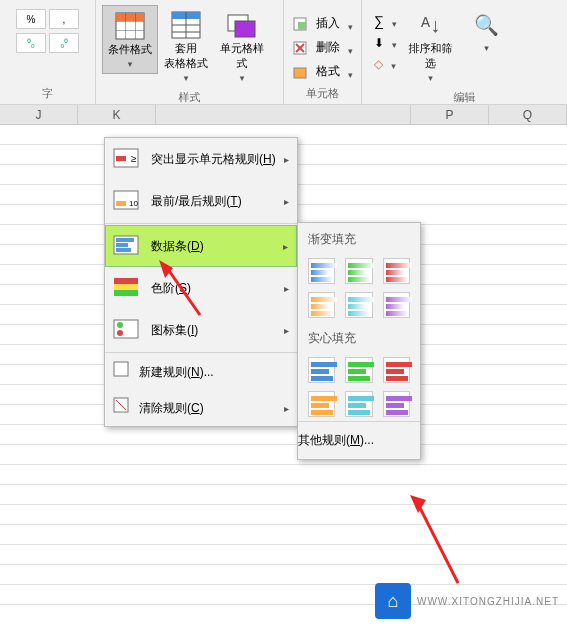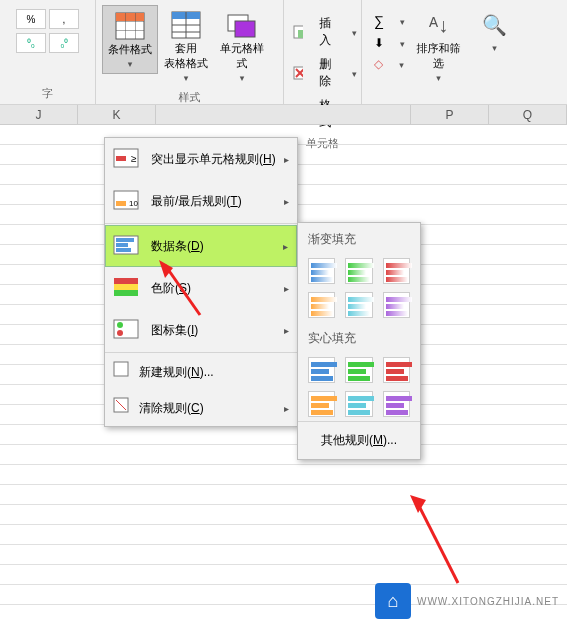--- a/index.html
+++ b/index.html
@@ -7,40 +7,40 @@
   .login-tag { position: absolute; top: 0; right: 10px; background: #2a8a2a; color: #fff; font-size: 12px; padding: 2px 10px; }
   .ribbon { background: #f2f2f2; height: 105px; display: flex; border-bottom: 1px solid #d4d4d4; position: relative; }
   .grp { border-right: 1px solid #d4d4d4; display: flex; flex-direction: column; padding: 5px 6px 0; }
   .grp-top { flex: 1; display: flex; align-items: flex-start; }
   .grp-label { font-size: 11px; color: #666; text-align: center; padding: 3px 0; }
   .vbtn { display: flex; flex-direction: column; align-items: center; width: 56px; font-size: 11px; padding: 4px 2px; text-align: center; cursor: default; }
   .vbtn.active { background: #d4d4d4; border: 1px solid #aaa; }
   .ic { width: 32px; height: 32px; display: flex; align-items: center; justify-content: center; }
   .chev { font-size: 9px; color: #555; margin-top: 2px; }
   .smallbtns { display: flex; flex-direction: column; gap: 3px; }
-  .sbtn { display: flex; align-items: center; font-size: 12px; gap: 16px; padding: 2px; }
+  .sbtn { display: flex; align-items: flex-end; font-size: 12px; gap: 8px; padding: 2px; }
   .sic { width: 16px; height: 16px; }
   .numgroup { display: flex; flex-direction: column; gap: 4px; padding: 4px; align-items: center; }
   .numrow { display: flex; gap: 3px; }
   .nbtn { width: 30px; height: 20px; background: #fff; border: 1px solid #ccc; display: flex; align-items: center; justify-content: center; font-size: 10px; }
 
   .dropdown { position: absolute; top: 137px; left: 104px; width: 194px; background: #f2f2f2; border: 1px solid #bdbdbd; box-shadow: 2px 2px 6px rgba(0,0,0,0.3); z-index: 10; }
   .ditem { display: flex; align-items: center; padding: 10px 8px; font-size: 12px; gap: 10px; position: relative; }
   .ditem.hover { background: #bef264; border: 1px solid #8bc48b; padding: 9px 7px; }
   .ditem .arrow { position: absolute; right: 8px; font-size: 10px; color: #555; }
   .dsep { border-top: 1px solid #d4d4d4; margin: 1px 0; }
   .dic { width: 28px; height: 22px; }
 
   .submenu { position: absolute; top: 222px; left: 297px; width: 124px; background: #f2f2f2; border: 1px solid #bdbdbd; box-shadow: 2px 2px 6px rgba(0,0,0,0.3); z-index: 11; }
   .subhdr { font-size: 12px; color: #555; padding: 8px 10px 6px; }
   .iconrow { display: flex; gap: 10px; padding: 4px 10px; }
   .baricon { width: 34px; height: 26px; border: 1px solid #ccc; position: relative; background: #fff; }
   .baricon .b1,.baricon .b2,.baricon .b3 { position: absolute; height: 5px; left: 2px; }
   .b1 { top: 4px; width: 26px; } .b2 { top: 11px; width: 18px; } .b3 { top: 18px; width: 22px; }
-  .bottombtn { border-top: 1px solid #d4d4d4; font-size: 12px; text-align: center; padding: 10px 0; }
+  .bottombtn { border-top: 1px solid #d4d4d4; font-size: 12px; padding: 10px 0; }
 
   .grid { position: absolute; top: 105px; left: 0; right: 0; bottom: 0; }
   .colhdr { display: flex; height: 20px; background: #e6e6e6; border-bottom: 1px solid #ccc; }
   .ch { flex: 1; border-right: 1px solid #ccc; font-size: 12px; color: #555; text-align: center; line-height: 20px; }
   .rows .row { height: 20px; border-bottom: 1px solid #e0e0e0; }
 
   .watermark { position: absolute; right: 8px; bottom: 6px; display: flex; align-items: center; gap: 6px; }
   .wm-logo { width: 36px; height: 36px; background: #1b6fd4; border-radius: 4px; display: flex; align-items: center; justify-content: center; color: #fff; font-size: 18px; }
   .wm-text { font-size: 15px; font-weight: bold; color: #333; }
   .wm-sub { font-size: 10px; color: #888; letter-spacing: 1px; }
@@ -162,20 +162,21 @@
       <div class="vbtn">
         <span class="ic" style="font-size:20px;color:#555">ᴬ↓</span>
         <span>排序和筛选</span>
           <span class="chev">▾</span>
       </div>
       <div class="vbtn">
         <span class="ic" style="font-size:20px;color:#555">🔍</span>
           <span class="chev">▾</span>
       </div>
     </div>
+    <div class="grp-label">编辑</div>
   </div>
 </div>
 
 <div class="grid">
   <div class="colhdr">
     <div class="ch">J</div>
     <div class="ch">K</div>
     <div class="ch" style="flex:3.3"></div>
     <div class="ch">P</div>
     <div class="ch">Q</div>

